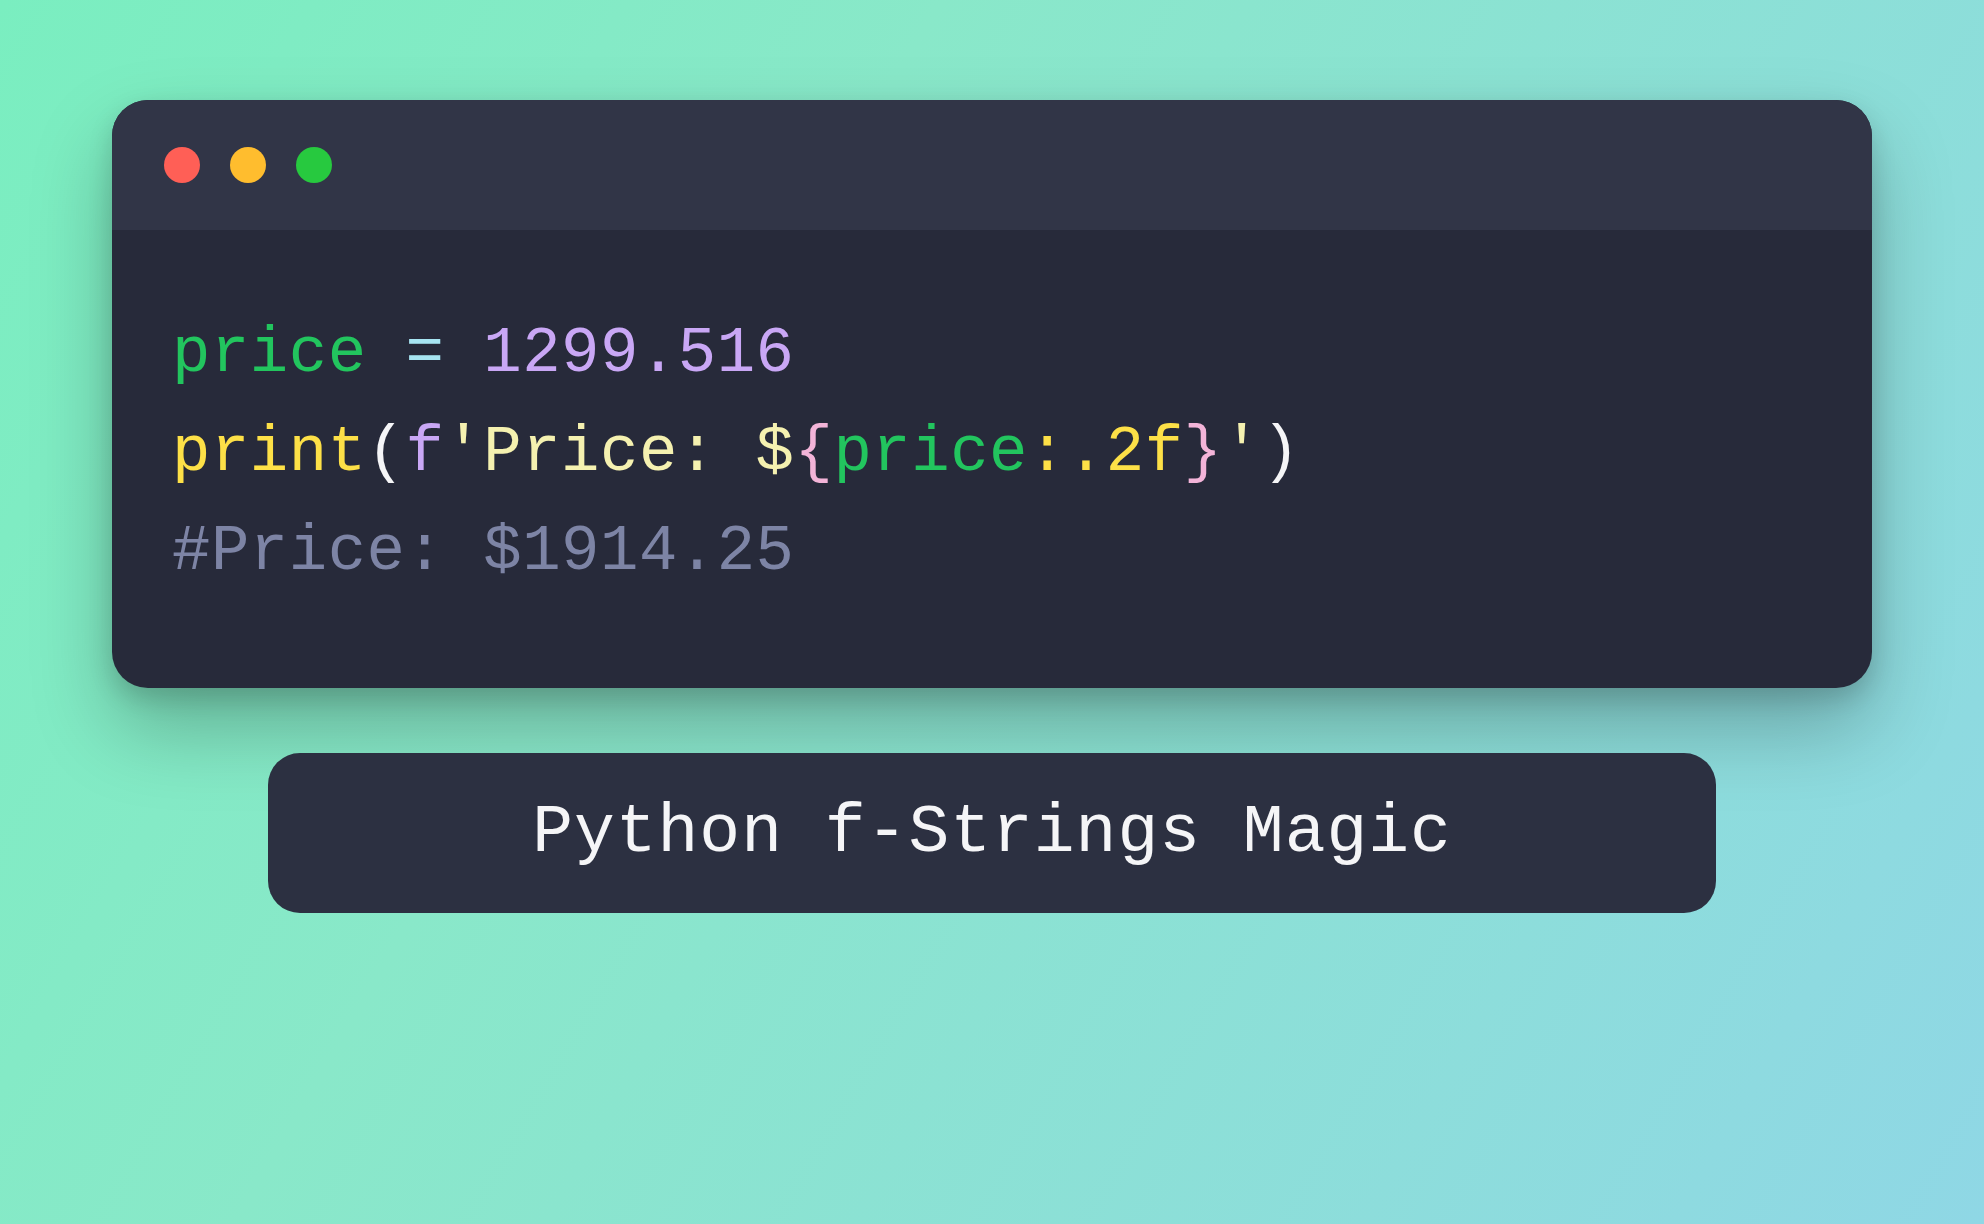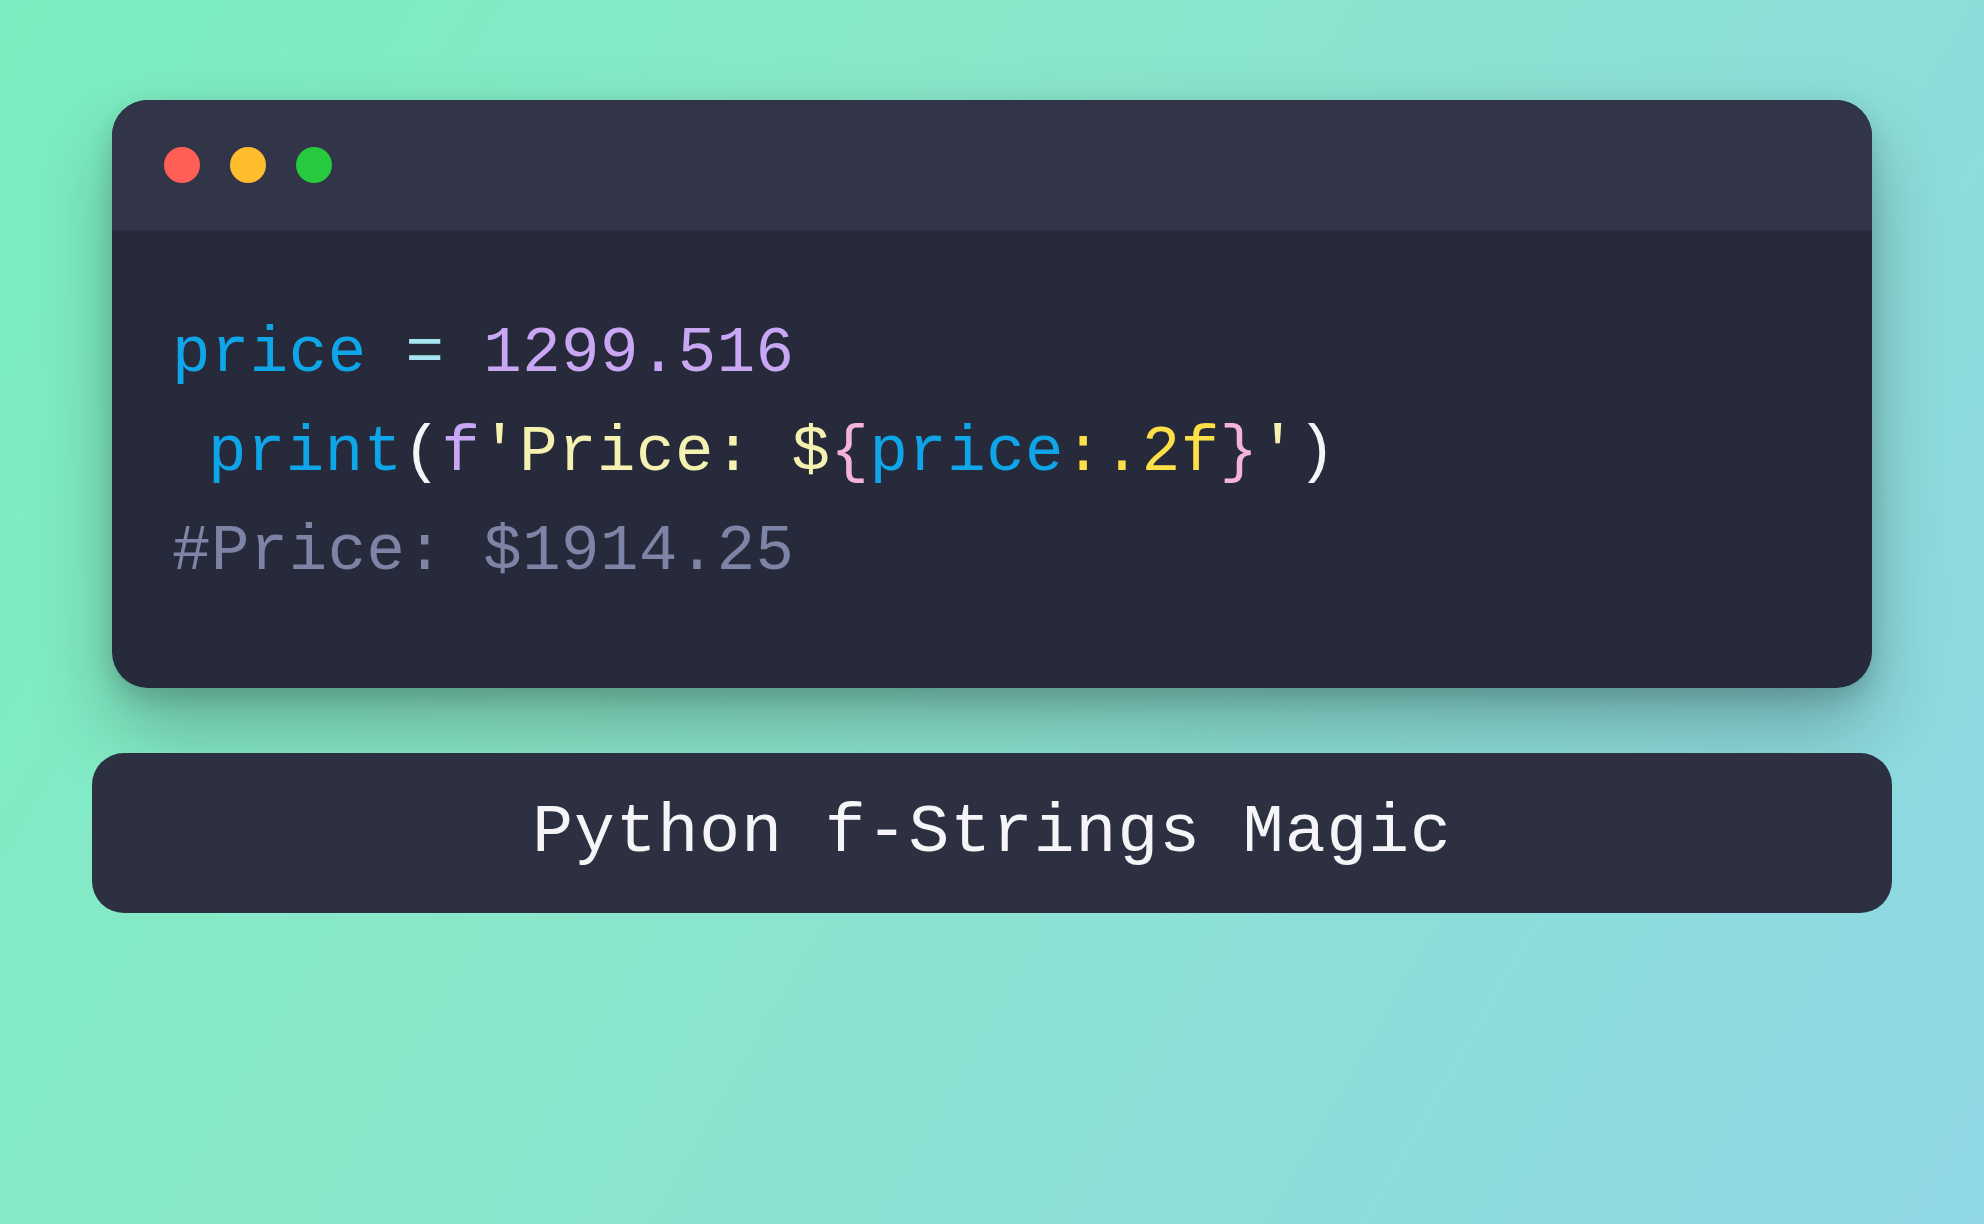--- a/index.html
+++ b/index.html
@@ -41,33 +41,33 @@
 
   .code-body {
     padding: 75px 40px 85px 60px;
     font-size: 64px;
     line-height: 1.55;
     letter-spacing: 0.5px;
     white-space: pre;
   }
 
   
-  .c-default { color: #0ea5e9; }
+  .c-default { color: #22c55e; }
   .c-punc    { color: #f5f5f7; }
   .c-op      { color: #a7e5f2; }
   .c-num     { color: #c9a7f5; margin-top: 36px; }
-  .c-func    { color: #0ea5e9; margin-left: 36px; }
+  .c-func    { color: #fde047; }
   .c-fprefix { color: #c9a7f5; }
   .c-str     { color: #f5f1b0; }
   .c-brace   { color: #f3b4d8; }
   .c-format  { color: #fde047; }
   .c-comment { color: #7d84a5; }
 
   .caption {
-    width: 1800px;
+    width: 1448px;
     margin-top: 65px;
     background: #2c3041;
     border-radius: 32px;
     height: 160px;
     display: flex;
     align-items: center;
     justify-content: center;
     color: #f5f5f7;
     font-size: 68px;
     letter-spacing: 1px;

